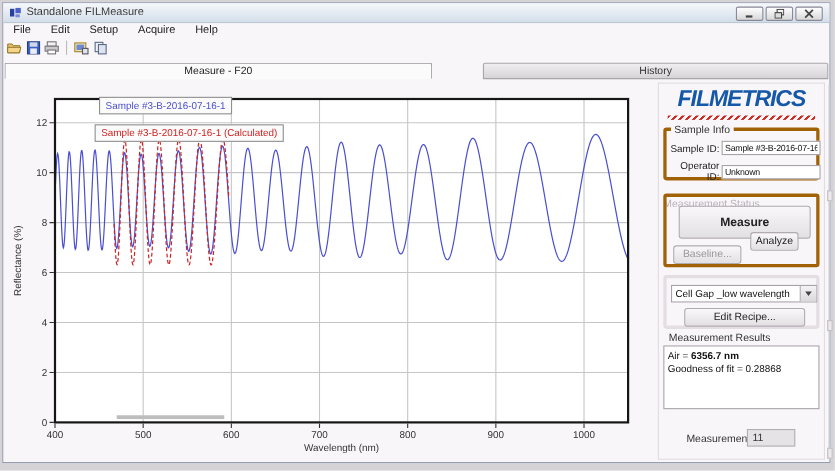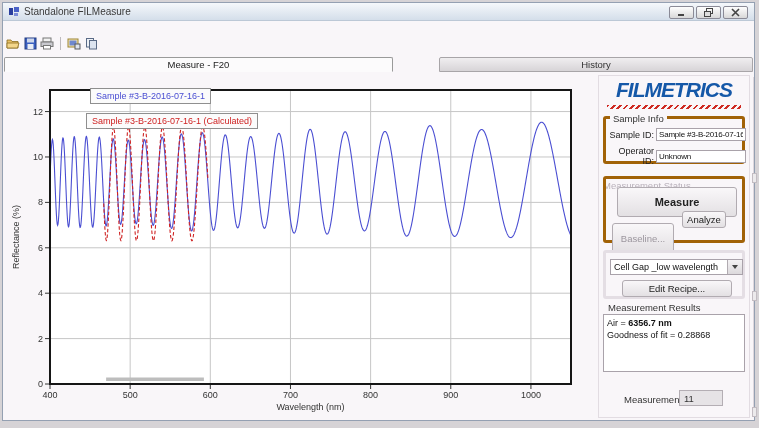--- a/index.html
+++ b/index.html
@@ -98,20 +98,27 @@
           </svg>
         </button>
         <button class="winbtn">
           <svg width="9" height="9" viewBox="0 0 9 9">
             <path d="M1 1 L8 8 M8 1 L1 8" stroke="#444" stroke-width="1.6"></path>
           </svg>
         </button>
       </div>
     </div>
 
+    <div class="menubar">
+      <span class="menuitem">File</span>
+      <span class="menuitem">Edit</span>
+      <span class="menuitem">Setup</span>
+      <span class="menuitem">Acquire</span>
+      <span class="menuitem">Help</span>
+    </div>
 
     <div class="toolbar">
       <span class="tbicon">
         <svg width="14" height="13" viewBox="0 0 14 13">
           <path d="M1 3 L5 3 L6 4.5 L12 4.5 L12 11 L1 11 Z" fill="#e8c169" stroke="#8a6d1f" stroke-width="0.8"></path>
           <path d="M1 6 L13 6 L11.5 11 L1 11 Z" fill="#f3d68b" stroke="#8a6d1f" stroke-width="0.8"></path>
         </svg>
       </span>
       <span class="tbicon">
         <svg width="13" height="13" viewBox="0 0 13 13">
@@ -218,21 +225,21 @@
         </div>
       </div>
 
       <div class="statusrow">
         <span class="statuslabel">Measurement Status</span>
         <span class="statusline"></span>
       </div>
 
       <div class="groupbox" style="left:4px;top:100px;width:142px;height:67px;">
         <button class="btn big" style="left:11px;top:8px;width:120px;height:30px;">Measure</button>
-        <button class="btn disabled" style="left:6px;top:44px;width:62px;height:30px;">Baseline...</button>
+        <button class="btn disabled" style="left:6px;top:44px;width:62px;height:17px;">Baseline...</button>
         <button class="btn" style="left:76px;top:32px;width:44px;height:17px;">Analyze</button>
       </div>
 
       <div class="groupbox" style="left:4px;top:174px;width:142px;height:49px;border-color:#e4dee4;padding-left:16px;">
         <div class="combo" style="left:4px;top:6px;width:133px;height:16px;">
           <span class="combotext">Cell Gap _low wavelength</span>
           <span class="combobtn">
               <i></i>
             </span>
         </div>

